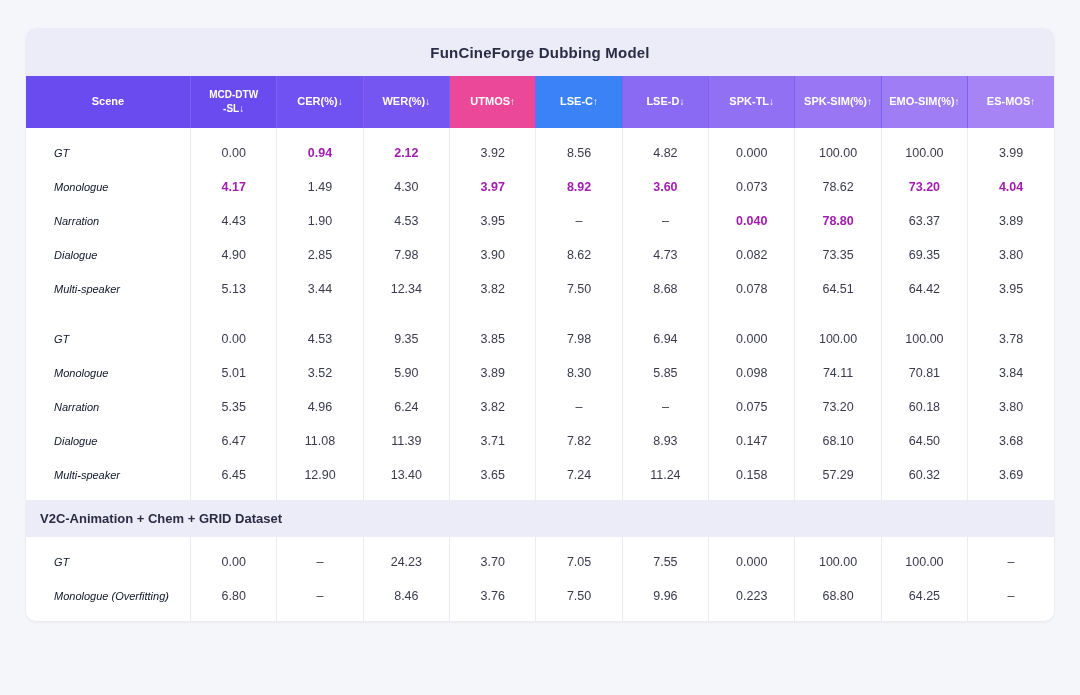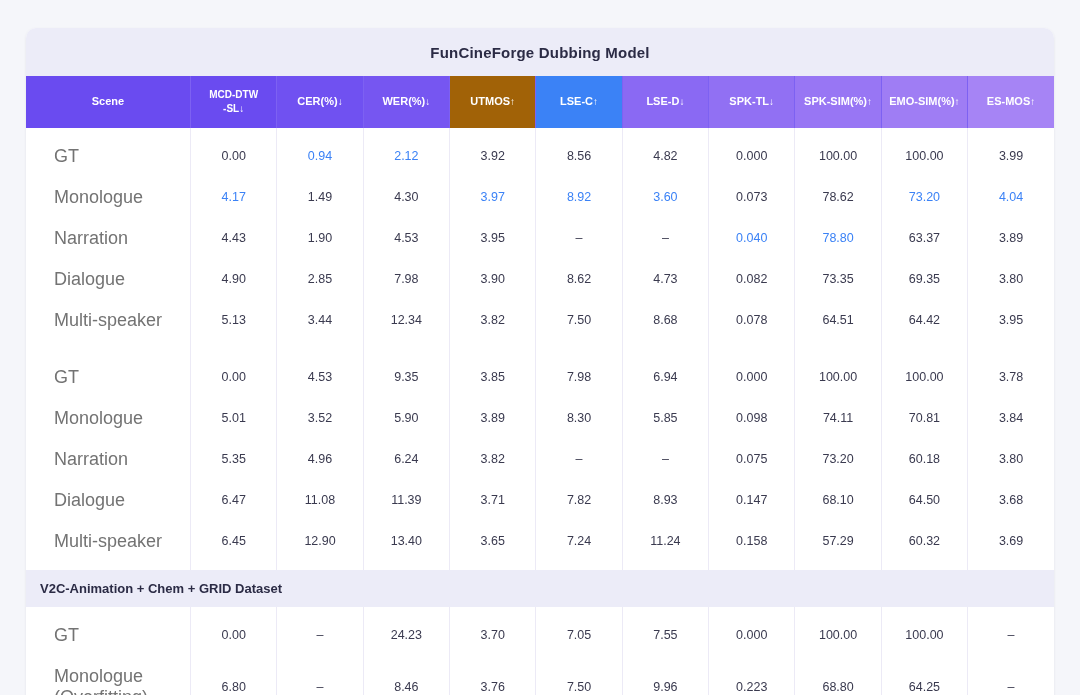--- a/index.html
+++ b/index.html
@@ -51,46 +51,47 @@
     vertical-align: middle;
   }
   thead th:last-child { border-right: none; }
   thead th.scene-col {
     background: #6c4df0;
     width: 160px;
   }
   thead th.grad1 { background: #6a4bf0; }
   thead th.grad2 { background: #7051f1; }
   thead th.grad3 { background: #7656f1; margin-top: 12px; }
-  thead th.grad4 { background: #a16207; }
+  thead th.grad4 { background: #ec4899; }
   thead th.grad5 { background: #3b82f6; }
   thead th.grad6 { background: #8a69f3; }
   thead th.grad7 { background: #9170f3; }
   thead th.grad8 { background: #9876f4; }
   thead th.grad9 { background: #9f7df4; }
   thead th.grad10 { background: #a684f5; }
 
   td {
     font-size: 12.5px;
     color: #3a3a4f;
     text-align: center;
     padding: 10px 2px;
     border-right: 1px solid #eceaf6;
   }
   td:last-child { border-right: none; }
   tbody tr td { background: #ffffff; }
   td.scene-cell {
     text-align: left;
     padding-left: 28px;
-    color: #737373;
-    font-size: 18px;
+    color: #0f172a;
+    font-size: 11px;
+    font-style: italic;
   }
   td.bold-val {
-    color: #3b82f6;
-    font-weight: normal;
+    color: #a21caf;
+    font-weight: bold;
   }
   tr.group-row td {
     background: #ececf8;
     text-align: left;
     font-size: 13px;
     font-weight: bold;
     color: #2b2b45;
     padding: 11px 0 11px 14px;
     border-right: none;
   }

